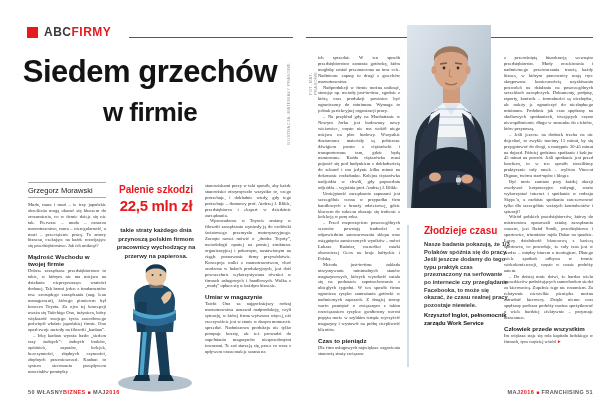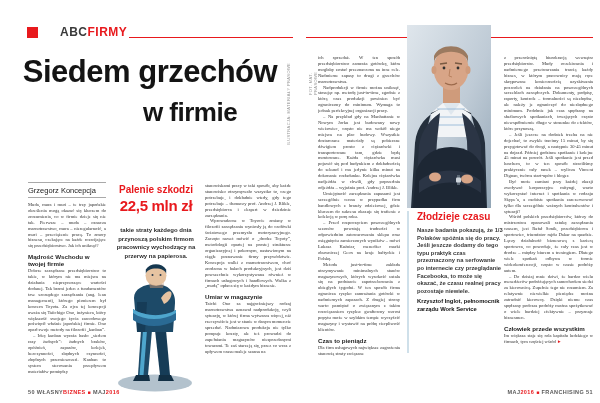--- a/index.html
+++ b/index.html
@@ -3,30 +3,30 @@
 <meta charset="utf-8">
 <style>
   html,body{margin:0;padding:0;background:#e9e9e9;}
   #spread{
     position:relative;width:600px;height:403px;background:#ffffff;
     font-family:"Liberation Sans",sans-serif;overflow:hidden;
     -webkit-font-smoothing:antialiased;
   }
   
   .logo-square{position:absolute;left:27px;top:27px;width:11px;height:11px;background:#e8191d;}
-  .logo-text{position:absolute;left:60px;top:25px;font-size:12px;font-weight:700;letter-spacing:.5px;color:#3a3a3a;}
+  .logo-text{position:absolute;left:44px;top:25px;font-size:12px;font-weight:700;letter-spacing:.5px;color:#3a3a3a;}
   .logo-text .red{color:#e8191d;}
   .rule-red{position:absolute;top:37px;height:1px;background:#e8191d;}
   #rule-left{left:129px;width:164px;}
   #rule-right{left:306px;width:287px;}
   
   .headline1{position:absolute;left:0;top:54px;width:300px;text-align:center;
     font-size:31px;font-weight:700;color:#141414;letter-spacing:-.5px;}
   .headline2{position:absolute;left:0;top:97px;width:300px;text-align:center;
-    font-size:26px;font-weight:700;color:#141414;letter-spacing:-.5px;padding-left:40px;}
+    font-size:26px;font-weight:700;color:#141414;letter-spacing:-.5px;}
   .standfirst{position:absolute;left:28px;top:142px;width:266px;
     font-size:8.8px;line-height:12.5px;color:#3f3f3f;}
   
   .byline{position:absolute;left:28px;top:182px;width:78px;
     border-top:1px solid #a9a9a9;border-bottom:1px solid #a9a9a9;
     padding:2.5px 0;font-size:7.5px;color:#222;}
   
   .col{position:absolute;overflow:hidden;font-family:"Liberation Serif",serif;
     font-size:4.6px;line-height:5.9px;color:#323232;text-align:justify;}
   .col p{margin:0;}
@@ -39,22 +39,22 @@
   #r-col3{left:504px;top:55px;width:89px;height:334px;}
   .marker{color:#e8191d;font-size:4.6px;}
   
   .pq-kicker{position:absolute;left:110px;top:184px;width:92px;text-align:center;
     font-size:10px;font-weight:700;color:#e8191d;}
   .pq-amount{position:absolute;left:110px;top:197px;width:92px;text-align:center;
     font-size:15px;font-weight:700;color:#e8191d;letter-spacing:-.3px;}
   .pq-caption{position:absolute;left:108px;top:226px;width:96px;text-align:center;
     font-size:6px;line-height:8.6px;font-weight:700;color:#2e2e2e;}
   
-  #sidebar{position:absolute;left:407px;top:211px;width:86px;min-height:142px;
-    border-left:2px solid #cfe0ea;padding-left:8px;}
+  #sidebar{position:absolute;left:407px;top:225px;width:86px;min-height:142px;
+    border-left:2px solid #cfe0ea;padding-left:15px;}
   .sb-heading{font-size:10px;font-weight:700;color:#e8191d;margin:0 0 5px 0;}
   .sb-body{font-size:5.8px;line-height:7.6px;font-weight:700;color:#3a3a3a;margin:0;}
   .sb-attr{font-size:5.8px;line-height:7.6px;font-weight:700;color:#101010;margin:3px 0 0 0;}
   
   .footer{position:absolute;top:389px;font-size:5.5px;font-weight:700;
     letter-spacing:.4px;color:#5a5a5a;}
   #footer-left{left:28px;}
   #footer-right{left:400px;width:193px;text-align:right;}
   .footer .red{color:#e8191d;}
   .sq{color:#e8191d;font-size:5px;}
@@ -73,21 +73,21 @@
 <div id="spread">
 
   <div class="logo-square"></div>
   <div class="logo-text"><span>ABC</span><span class="red">FIRMY</span></div>
   <div class="rule-red" id="rule-left"></div>
   <div class="rule-red" id="rule-right"></div>
 
   <div class="headline1">Siedem grzechów</div>
   <div class="headline2">w firmie</div>
 
-  <div class="byline">Grzegorz Koncepcja</div>
+  <div class="byline">Grzegorz Morawski</div>
 
   <div class="col" id="l-col1">
       <p>Muda, mura i muri – te trzy japońskie określenia mogą okazać się kluczem do zrozumienia, co w firmie dzieje się nie tak. Pierwsze – muda – oznacza marnotrawstwo, mura – nieregularność, a muri – przeciążenie pracą. To zmory biznesu, czekające na każde rozwijające się przedsiębiorstwo. Jak ich uniknąć?</p>
       <h3>Mądrość Wschodu w twojej firmie</h3>
       <p>Dobrze zarządzane przedsiębiorstwo to takie, w którym nie ma miejsca na działania nieprzynoszące wartości dodanej. Tak brzmi jeden z fundamentów tzw. szczupłego zarządzania (ang. lean management), którego pionierem był koncern Toyota. Za ojca tej koncepcji uważa się Taiichigo Ono, inżyniera, który większość swojego życia zawodowego poświęcił właśnie japońskiej firmie. Ono oparł swoje metody na filozofii „kanban”.</p>
       <p>– Ideę kanban wyraża hasło „siedem razy żadnych”: żadnych braków, opóźnień, zapasów, kolejek, bezczynności, zbędnych czynności, zbędnych przemieszczeń. Kanban to system sterowania przepływem materiałów pomiędzy</p>
     </div>
   <div class="col" id="l-col3">
       <p>stanowiskami pracy w taki sposób, aby każde stanowisko otrzymywało wszystko to, czego potrzebuje, i dokładnie wtedy, gdy tego potrzebuje – tłumaczy prof. Andrzej J. Blikle, przedsiębiorca i ekspert w dziedzinie zarządzania.</p>
       <p>Wprowadzone w Toyocie zmiany w filozofii zarządzania wyniosły ją do czołówki światowego przemysłu motoryzacyjnego. Zaczęto nawet mówić o „drodze Toyoty”, metodologii opartej na prostej strukturze organizacyjnej i pokornym, nastawionym na ciągłe poznawanie firmy przywództwie. Koncepcja walki z marnotrawstwem, choć zrodzona w halach produkcyjnych, jest dziś powszechnie wykorzystywana również w firmach usługowych i handlowych. Walka z „mudą” opłaca się w każdym biznesie.</p>

